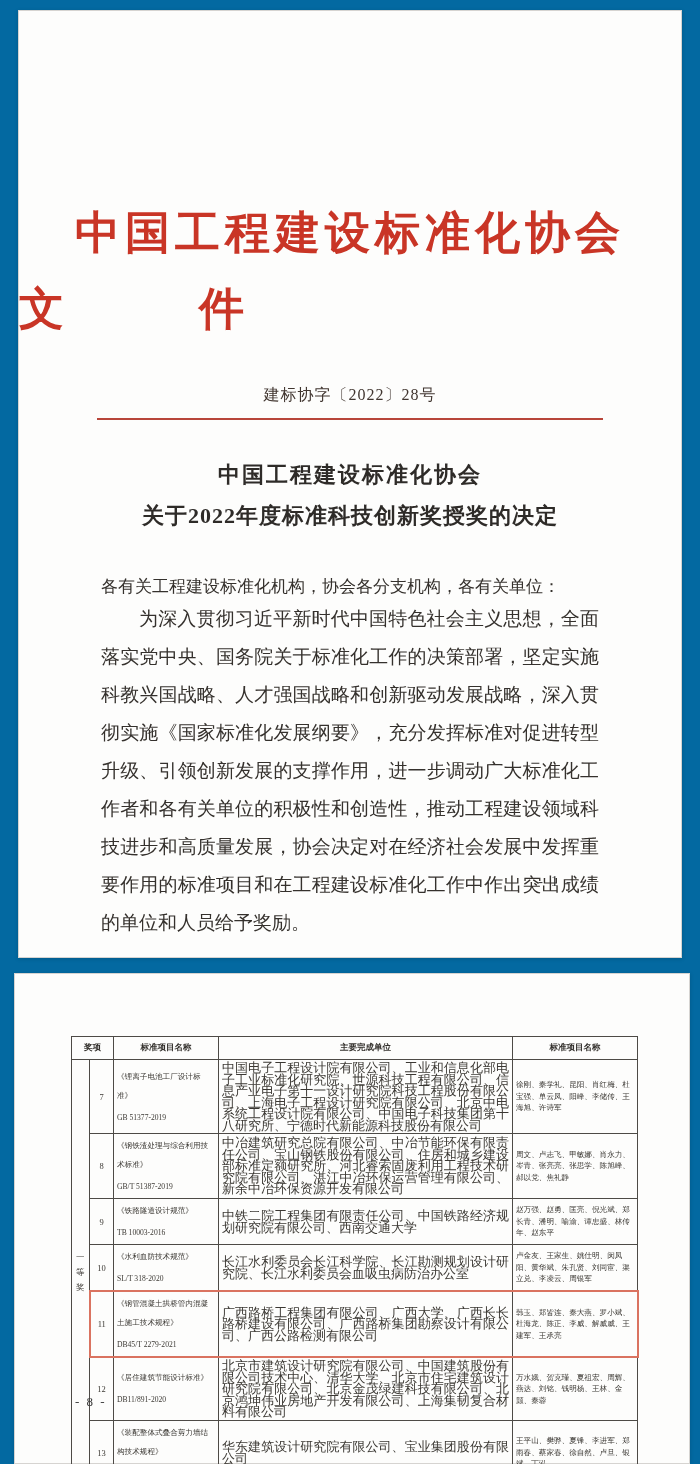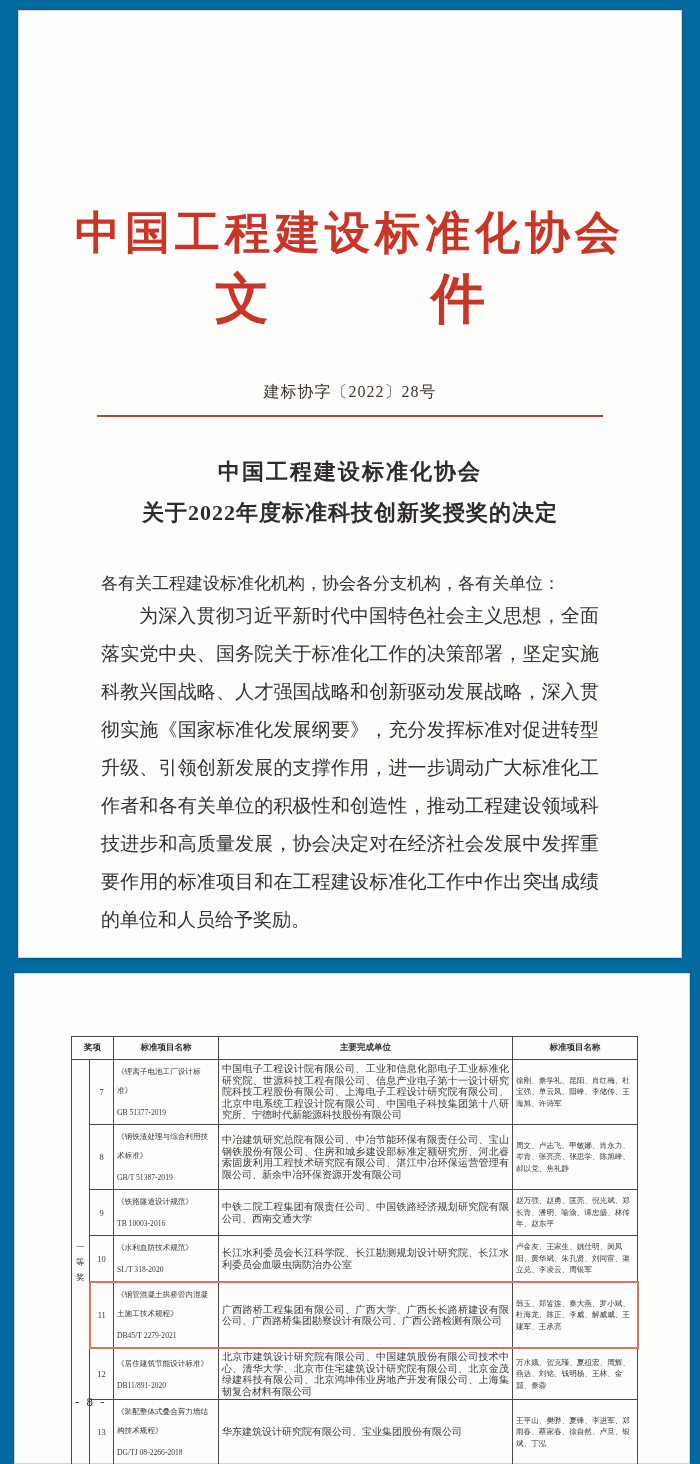--- a/index.html
+++ b/index.html
@@ -28,22 +28,22 @@
   .org-title {
     margin-top: 192px;
     text-align: center;
     font-size: 45px;
     font-weight: bold;
     letter-spacing: 5px;
     color: #c93526;
     white-space: nowrap;
   }
   .doc-type {
-    text-align: center;
-    font-size: 54px;
+    margin-top: 16px;
+    font-size: 45px;
     font-weight: bold;
     color: #c93526;
     white-space: pre;
   }
   .doc-number {
     margin-top: 46px;
     text-align: center;
     font-size: 16px;
     color: #40352f;
     letter-spacing: 1px;
@@ -120,21 +120,21 @@
   td.c-award {
     font-size: 8.5px;
     text-align: center;
     line-height: 15px;
     padding: 0 2px;
     color: #3b3833;
   }
   td.c-no { font-size: 8.5px; text-align: center; }
   td.c-name { font-size: 7.6px; line-height: 19px; }
   td.c-name .code { display: block; margin-top: 3px; }
-  td.c-units { font-size: 10px; line-height: 11.5px; text-align: justify; }
+  td.c-units { font-size: 13px; line-height: 11.5px; text-align: justify; }
   td.c-persons { font-size: 7.6px; line-height: 11.5px; }
 
   tr.r7  { height: 44px; }
   tr.r8  { height: 42px; }
   tr.r9  { height: 46px; }
   tr.r10 { height: 44px; }
   tr.r11 { height: 58px; }
   tr.r12 { height: 50px; }
   tr.r13 { height: 36px; }
 

